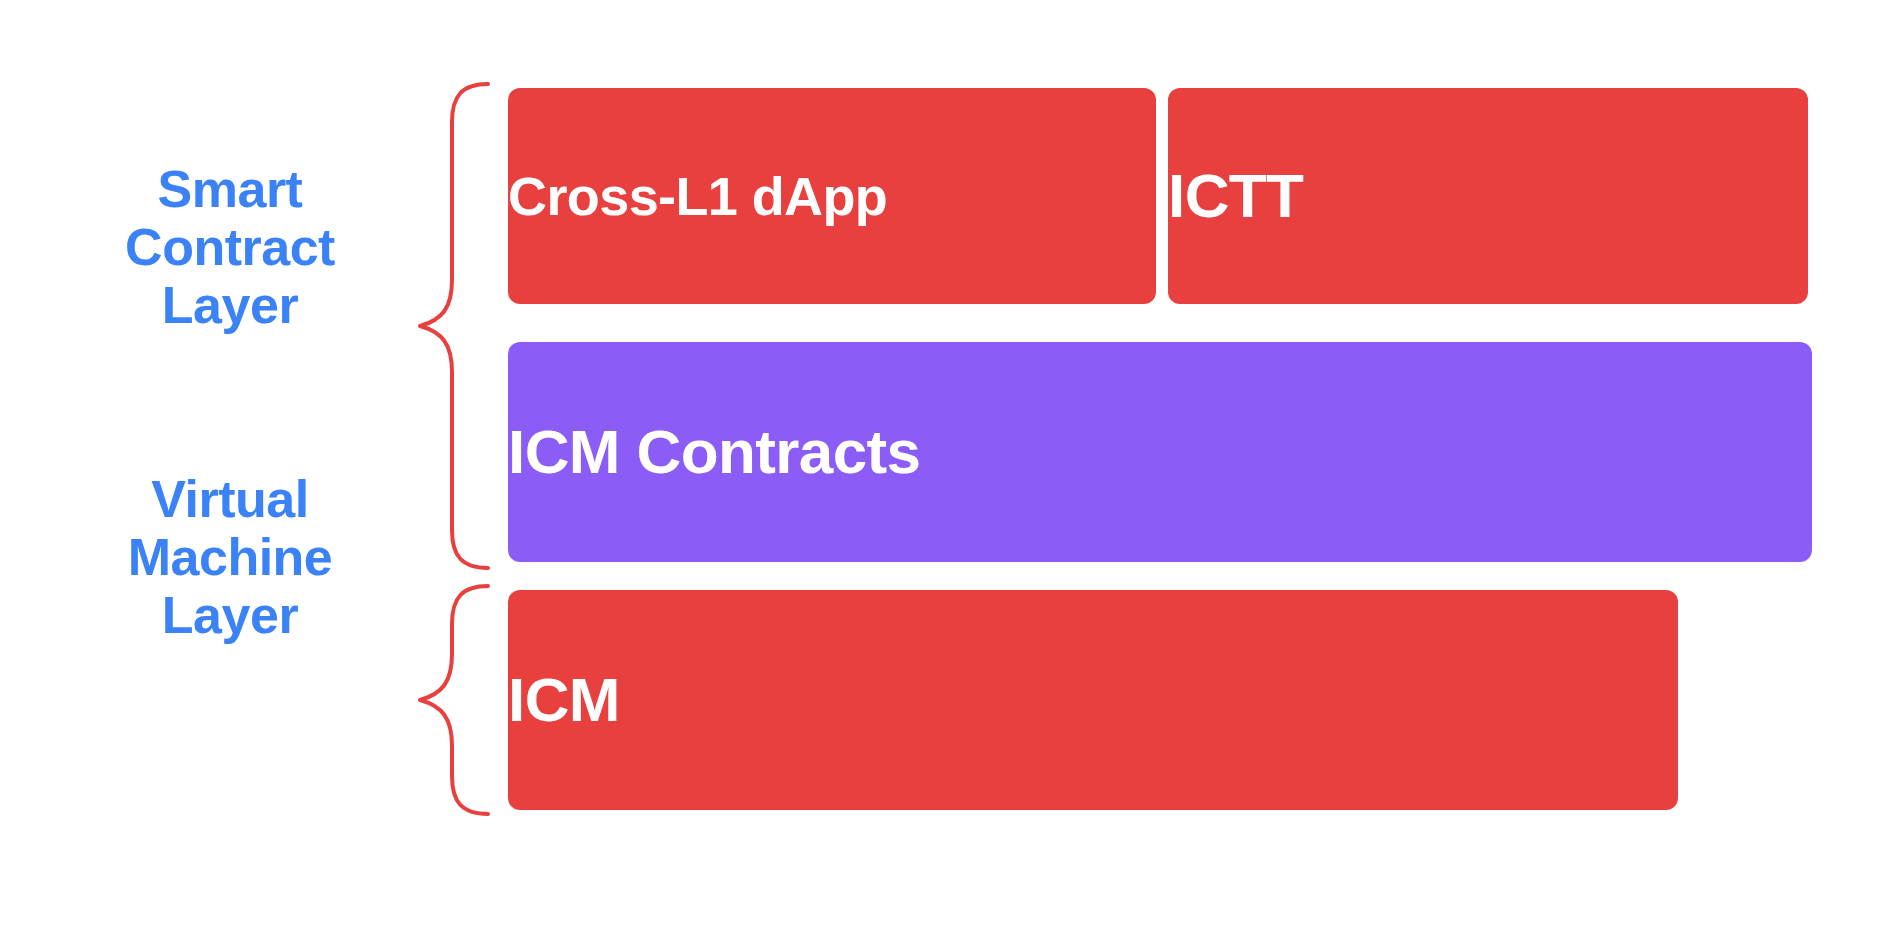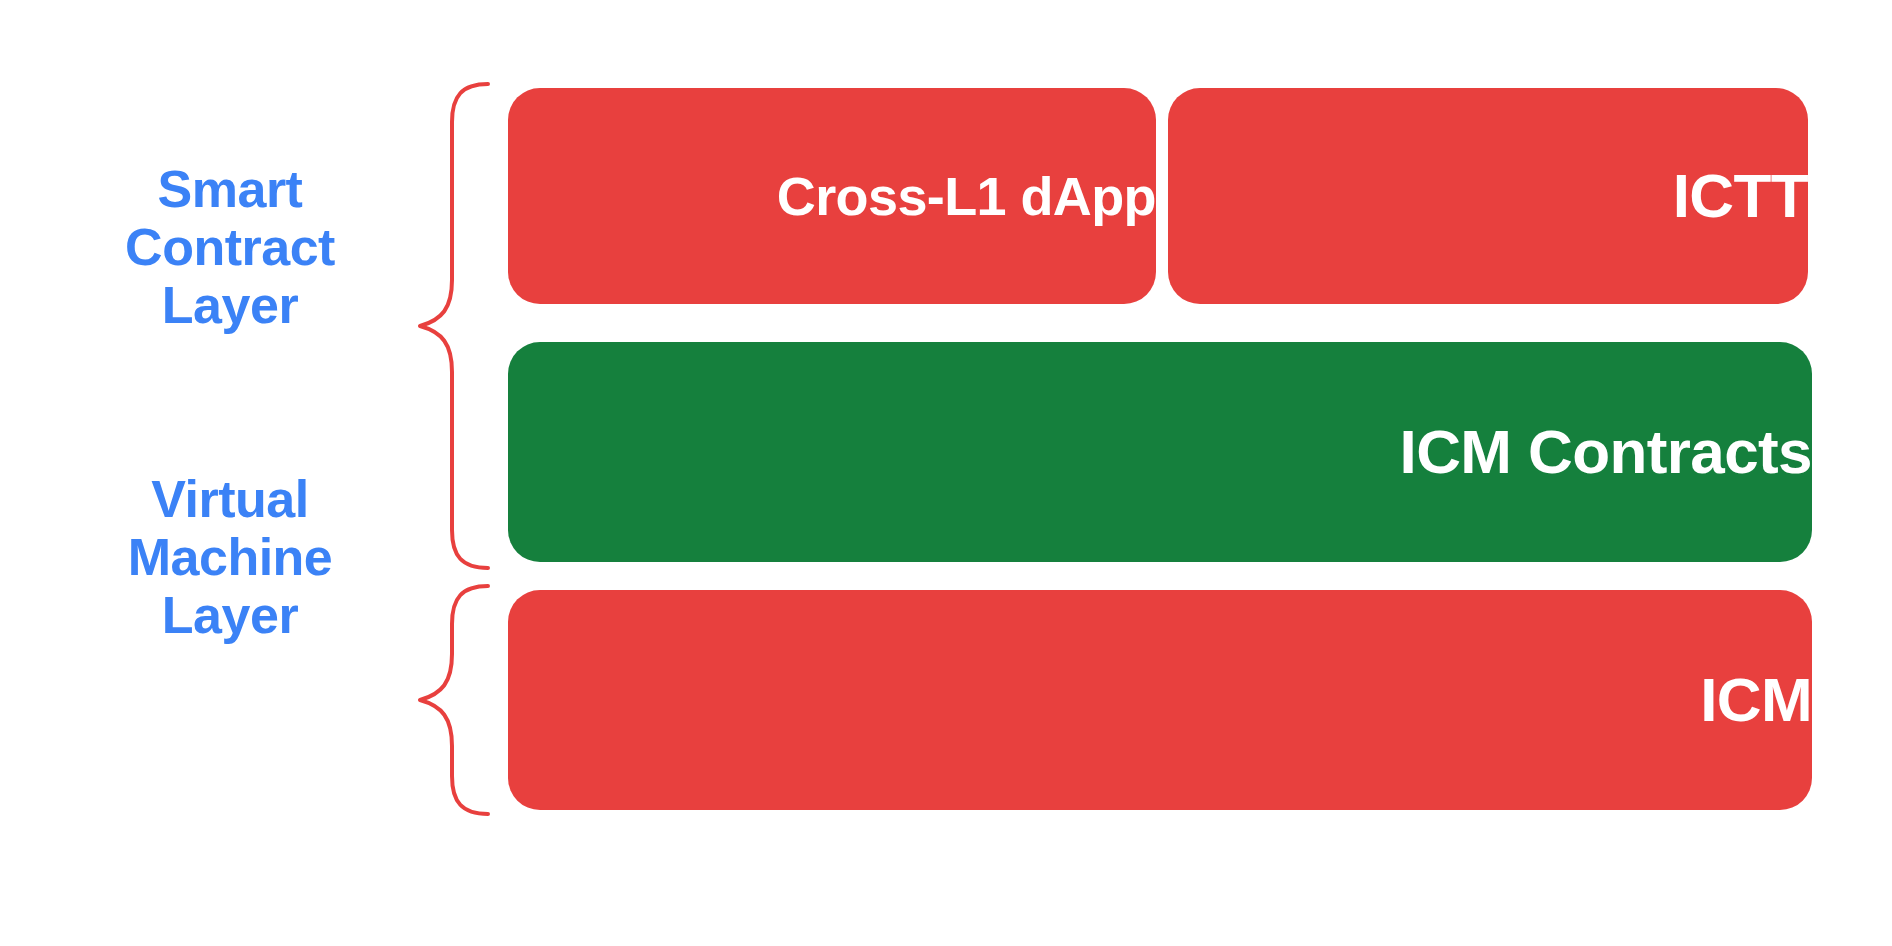--- a/index.html
+++ b/index.html
@@ -60,22 +60,22 @@
     top: 582px;
     width: 100px;
     height: 236px;
   }
 
   
   .node-box {
     position: absolute;
     display: flex;
     align-items: center;
-    justify-content: flex-end;
-    border-radius: 32px;
+    justify-content: flex-start;
+    border-radius: 12px;
     box-sizing: border-box;
   }
   .node-box .node-label {
     color: #ffffff;
     font-weight: 700;
     letter-spacing: -0.6px;
     text-align: center;
     line-height: 1;
     user-select: none;
   }
@@ -100,21 +100,21 @@
     left: 508px;
     top: 342px;
     width: 1304px;
     height: 220px;
   }
   #box-icm-contracts .node-label { font-size: 62px; }
 
   #box-icm {
     left: 508px;
     top: 590px;
-    width: 1304px;
+    width: 1170px;
     height: 220px;
   }
   #box-icm .node-label { font-size: 62px; }
 </style>
 </head>
 <body>
 
 <div id="diagram-root">
 
   <div class="layer-label" id="label-smart-contract">Smart
@@ -146,21 +146,21 @@
   </svg>
 
   <div class="node-box" id="box-cross-l1-dapp" style="background:#E8403E">
     <span class="node-label">Cross-L1 dApp</span>
   </div>
 
   <div class="node-box" id="box-ictt" style="background:#E8403E">
     <span class="node-label">ICTT</span>
   </div>
 
-  <div class="node-box" id="box-icm-contracts" style="background:#15803d">
+  <div class="node-box" id="box-icm-contracts" style="background:#8b5cf6">
     <span class="node-label">ICM Contracts</span>
   </div>
 
   <div class="node-box" id="box-icm" style="background:#E8403E">
     <span class="node-label">ICM</span>
   </div>
 
 </div>
 
 </body></html>

